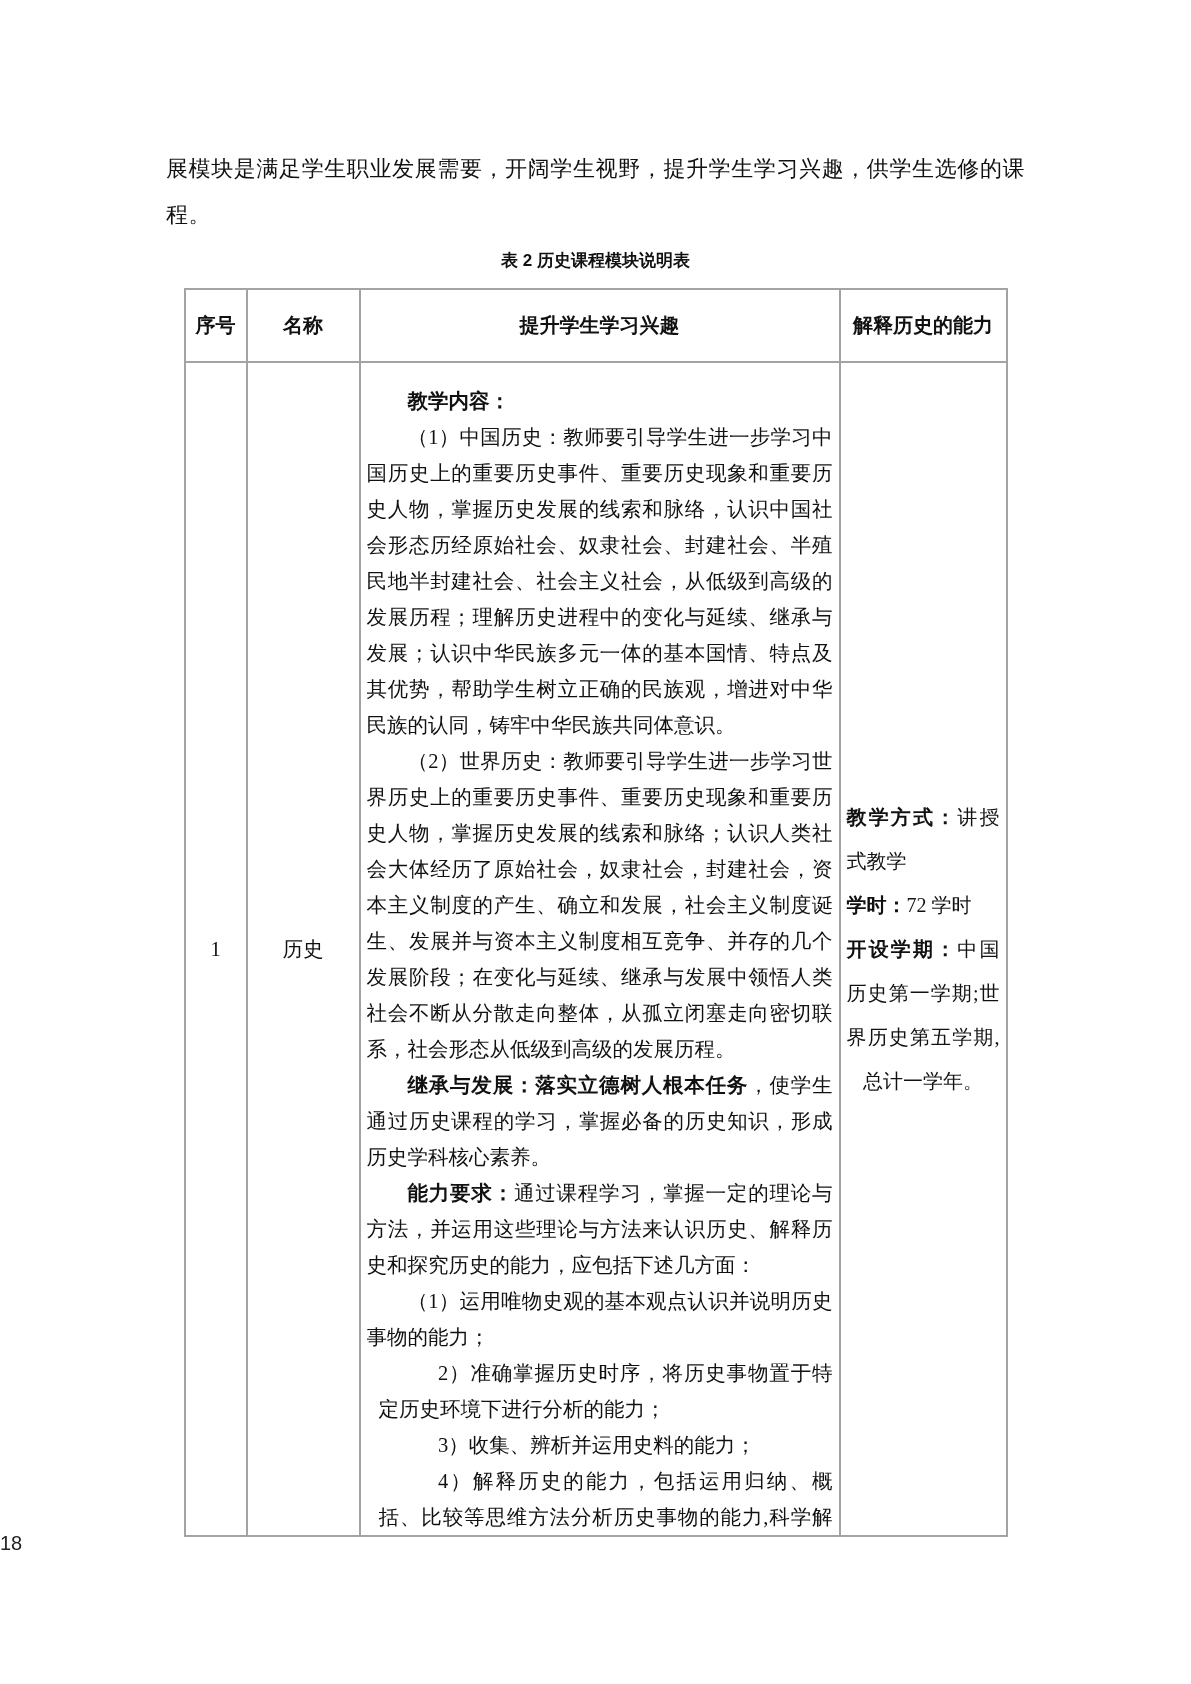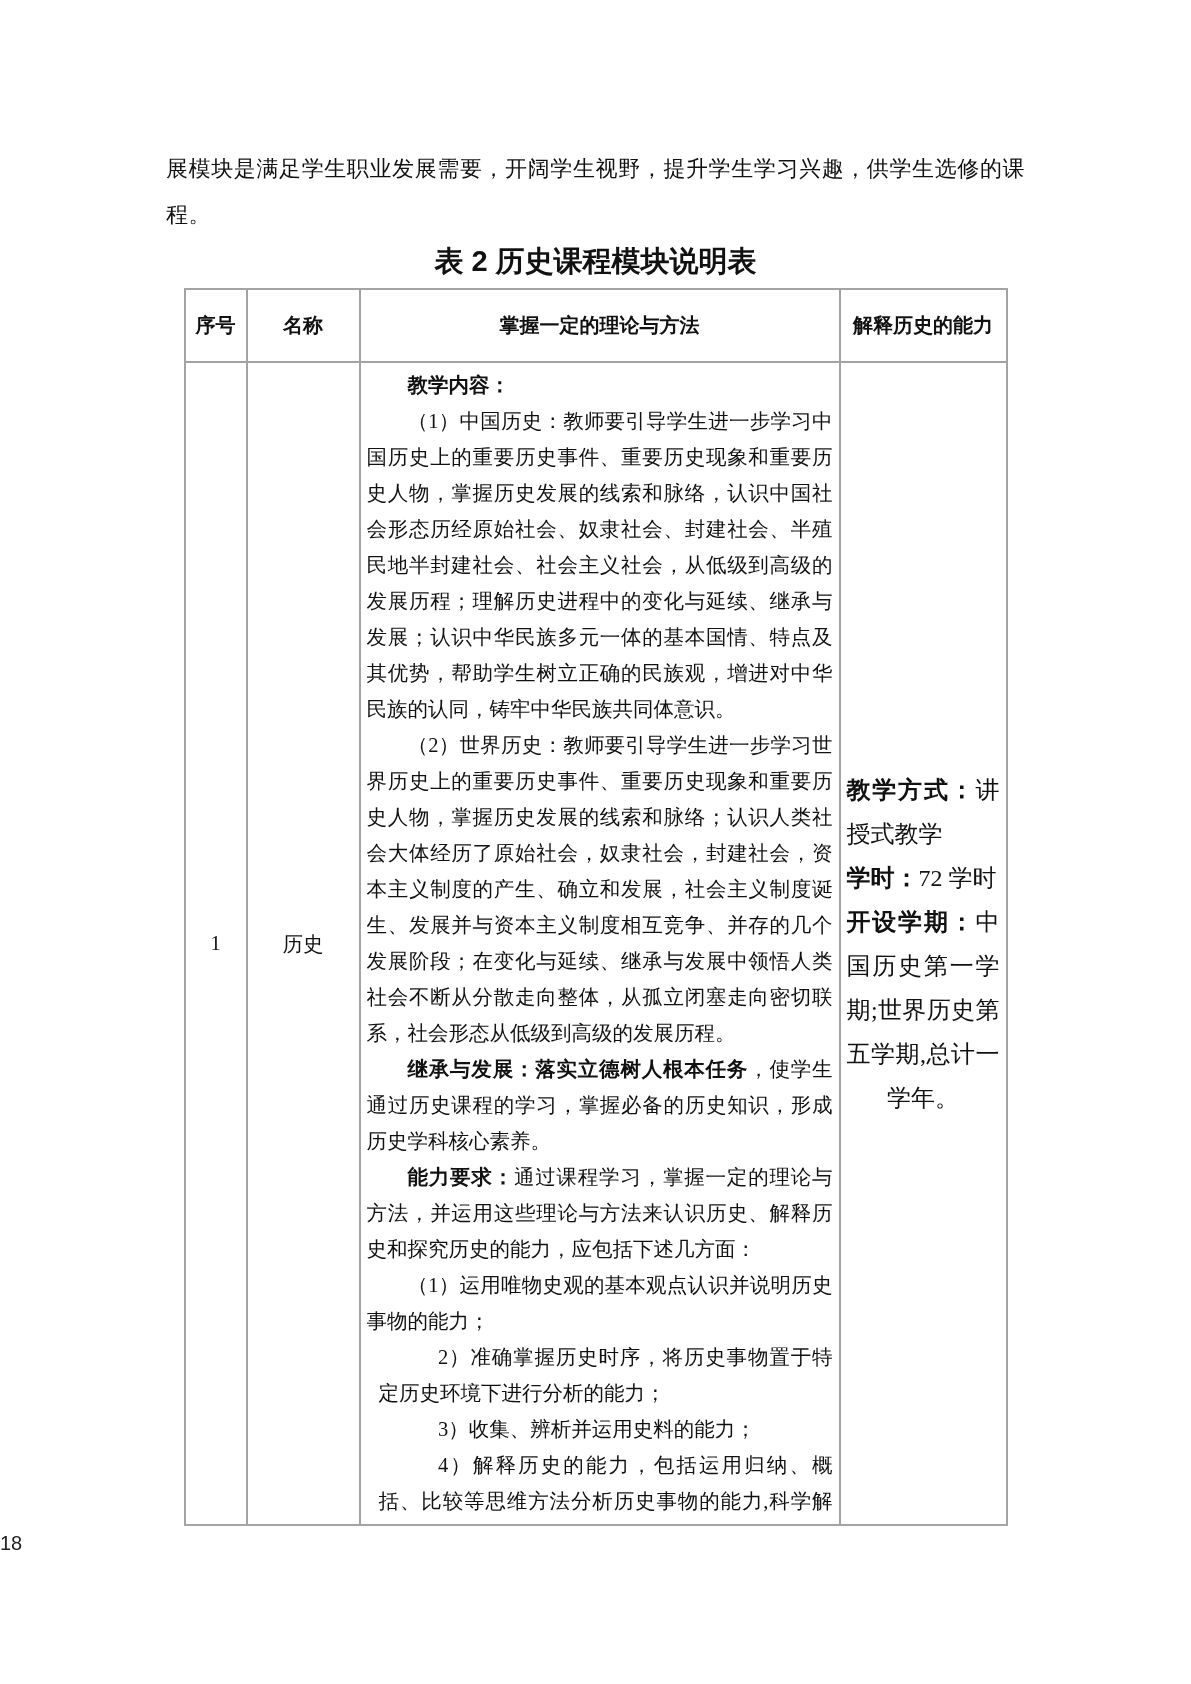--- a/index.html
+++ b/index.html
@@ -18,21 +18,21 @@
     font-size:22px;
     line-height:46px;
     letter-spacing:0.5px;
     text-align:justify;
   }
   .table-title {
     margin:8px 0 0 0;
     height:30px;
     line-height:30px;
     text-align:center;
-    font-size:29px;
+    font-size:17px;
     font-weight:bold;
     font-family:"Liberation Sans","DejaVu Sans",sans-serif;
   }
   table.module-table {
     margin:12px auto 0 auto;
     width:822px;
     border-collapse:collapse;
     table-layout:fixed;
   }
   .module-table col.c1 { width:62px; }
@@ -52,40 +52,40 @@
     text-align:center;
     background:#fff;
   }
   tr.body-row td { height:1163px; }
   td.cell-center {
     text-align:center;
     font-size:20.5px;
   }
   td.cell-content {
     vertical-align:top;
-    padding:4px 6px 0 6px;
+    padding:20px 6px 0 6px;
     border-radius:6px;
   }
   .content-clip { height:1152px; overflow:hidden; }
   .cp {
     margin:0;
     font-size:20.5px;
     line-height:36px;
     text-align:justify;
   }
   .ind2 { text-indent:2em; }
   .ind3 { text-indent:2.9em;margin-left:12px; }
   .hei {
     font-family:"Liberation Sans","DejaVu Sans",sans-serif;
     font-weight:bold;
   }
   td.cell-req { padding:0 6px; }
   .rp {
     margin:0;
-    font-size:24px;
+    font-size:20px;
     line-height:44px;
     text-align:justify;
   }
   .rp-sem { text-align-last:center; }
   .page-footer {
     position:absolute;
     left:0; right:0;
     top:1532px;
     text-align:left;
     font-size:20px;
@@ -106,21 +106,21 @@
     <colgroup>
       <col class="c1">
         <col class="c2">
         <col class="c3">
         <col class="c4">
     </colgroup>
     <thead>
       <tr>
         <th>序号</th>
         <th>名称</th>
-        <th>掌握一定的理论与方法</th>
+        <th>提升学生学习兴趣</th>
         <th>解释历史的能力</th>
       </tr>
     </thead>
     <tbody>
       <tr class="body-row">
         <td class="cell-center">1</td>
         <td class="cell-center">历史</td>
         <td class="cell-content">
           <div class="content-clip">
             <p class="cp ind2">

